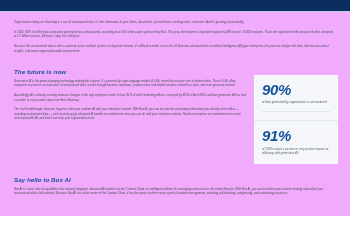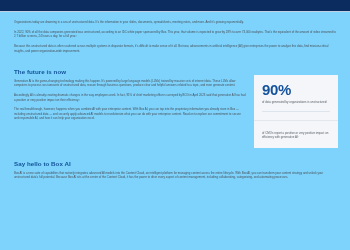--- a/index.html
+++ b/index.html
@@ -4,22 +4,23 @@
 <style>
   * { box-sizing: border-box; margin: 0; padding: 0; }
   html, body {
     width: 350px; height: 250px;
     overflow: hidden;
     background: #ffffff;
     font-family: "Liberation Sans", sans-serif;
   }
   #page {
     position: relative;
-    width: 350px; height: 250px;
-    background: #7dd3fc;
+    width: 350px; height: 216px;
+    background: #f0abfc;
+    font-style: italic;
   }
   .topbar {
     height: 11px;
     background: #0a2c5e;
     width: 100%;
   }
   .topbar-rule {
     height: 1px;
     background: #bfd0e4;
     width: 100%;
@@ -107,20 +108,21 @@
 
       <div class="sidecol">
 
         <div class="statbox">
           <div class="statnum">90%</div>
           <div class="stattext">of data generated by organizations is unstructured¹</div>
           <div class="statrule"></div>
         </div>
 
         <div class="statbox">
+          <div class="statnum">91%</div>
           <div class="stattext">of CMOs report a positive or very positive impact on efficiency with generative AI²</div>
         </div>
 
       </div>
 
     </div>
 
     <div class="spacer-md"></div>
 
     <h2 class="section">Say hello to Box AI</h2>

